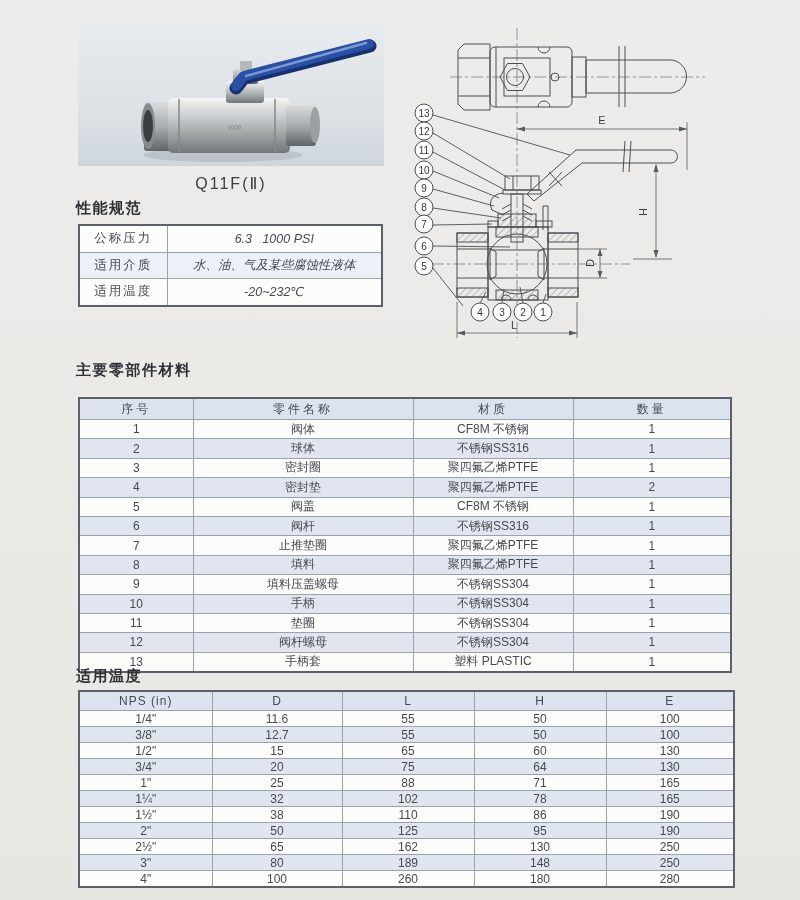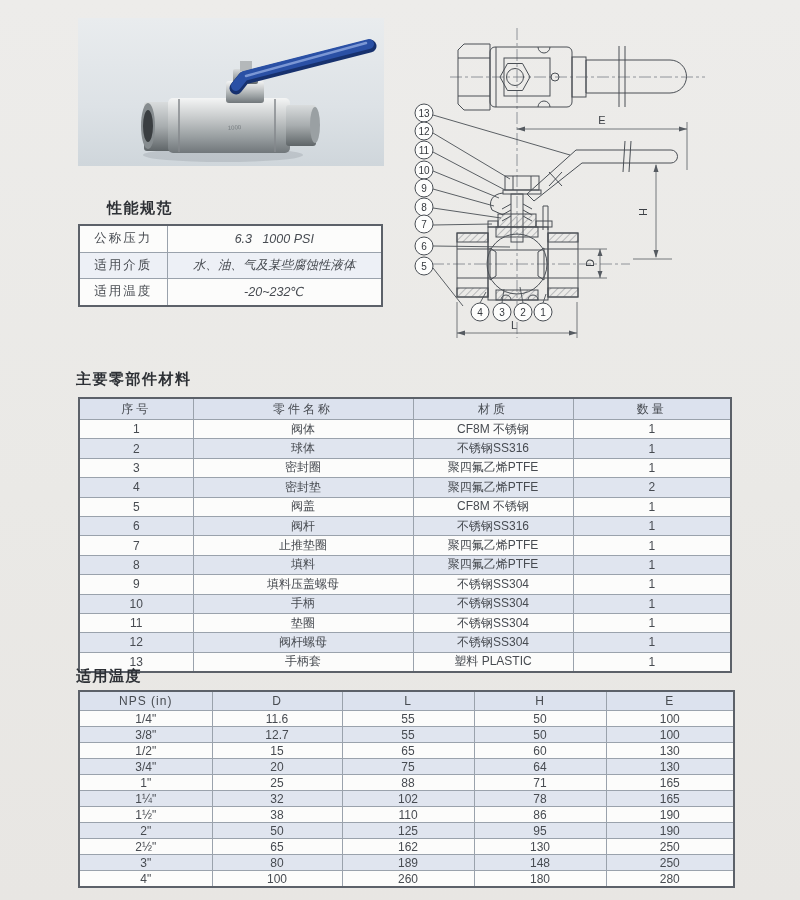--- a/index.html
+++ b/index.html
@@ -4,21 +4,21 @@
 <style>
   html,body{margin:0;padding:0;}
   .page{position:relative;width:800px;height:900px;overflow:hidden;
     background:linear-gradient(180deg,#edecea 0%,#eae9e6 55%,#e8e6e3 100%);
     font-family:"Liberation Sans","DejaVu Sans",sans-serif;color:#3d4045;}
   .photo{position:absolute;left:78px;top:18px;width:306px;height:148px;}
   .caption{position:absolute;left:78px;top:174px;width:306px;text-align:center;
     font-size:16px;letter-spacing:2px;color:#3a3d42;}
   .sec-title{position:absolute;left:76px;font-size:15px;font-weight:bold;
     color:#2d3035;letter-spacing:1.5px;}
-  .t-spec{top:199px;margin-left:31px;} .t-parts{top:370px;} .t-dims{top:667px;}
+  .t-spec{top:199px;} .t-parts{top:361px;} .t-dims{top:667px;}
   .tbl-wrap{position:absolute;}
   table{border-collapse:collapse;background:#fcfcfb;table-layout:fixed;}
   th,td{border:1px solid #9aa2ac;font-weight:normal;text-align:center;
     color:#474b51;font-size:12px;padding:0;overflow:hidden;white-space:nowrap;}
   th{background:#dce2ee;letter-spacing:3px;}
   .spec-wrap{left:78px;top:224px;}
   .spec-wrap table{width:303px;border:2px solid #5c6169;}
   .spec-wrap td{height:25.5px;font-size:12.5px;}
   .spec-wrap td.lbl{letter-spacing:2px;}
   .spec-wrap tr:nth-child(even){background:#edf0f6;}
@@ -76,20 +76,21 @@
       <rect x="162" y="43" width="12" height="10" fill="#b4b8ba"></rect>
       <text x="150" y="112" font-size="6" fill="#777d80" transform="rotate(-4 150 112)">1000</text>
     </g>
     <g>
       <path d="M158,70 L166,60 L292,28" stroke="#17316e" stroke-width="13" fill="none" stroke-linecap="round" stroke-linejoin="round"></path>
       <path d="M158,68 L166,58 L291,26" stroke="#2a50a5" stroke-width="10" fill="none" stroke-linecap="round" stroke-linejoin="round"></path>
       <path d="M168,58 L288,25" stroke="#7b97d4" stroke-width="2.5" fill="none" stroke-linecap="round"></path>
     </g>
   </svg>
 
+  <div class="caption">Q11F(Ⅱ)</div>
 
   <svg class="drawing" viewBox="0 0 400 345">
     <defs>
       <pattern id="hatch" patternUnits="userSpaceOnUse" width="5" height="5" patternTransform="rotate(45)">
         <line x1="0" y1="0" x2="0" y2="5" stroke="#6a6f75" stroke-width="0.8"></line>
       </pattern>
     </defs>
 
     <g stroke="#7a7f85" stroke-width="0.8" stroke-dasharray="12 3 3 3">
       <line x1="50" y1="77" x2="305" y2="77"></line>

